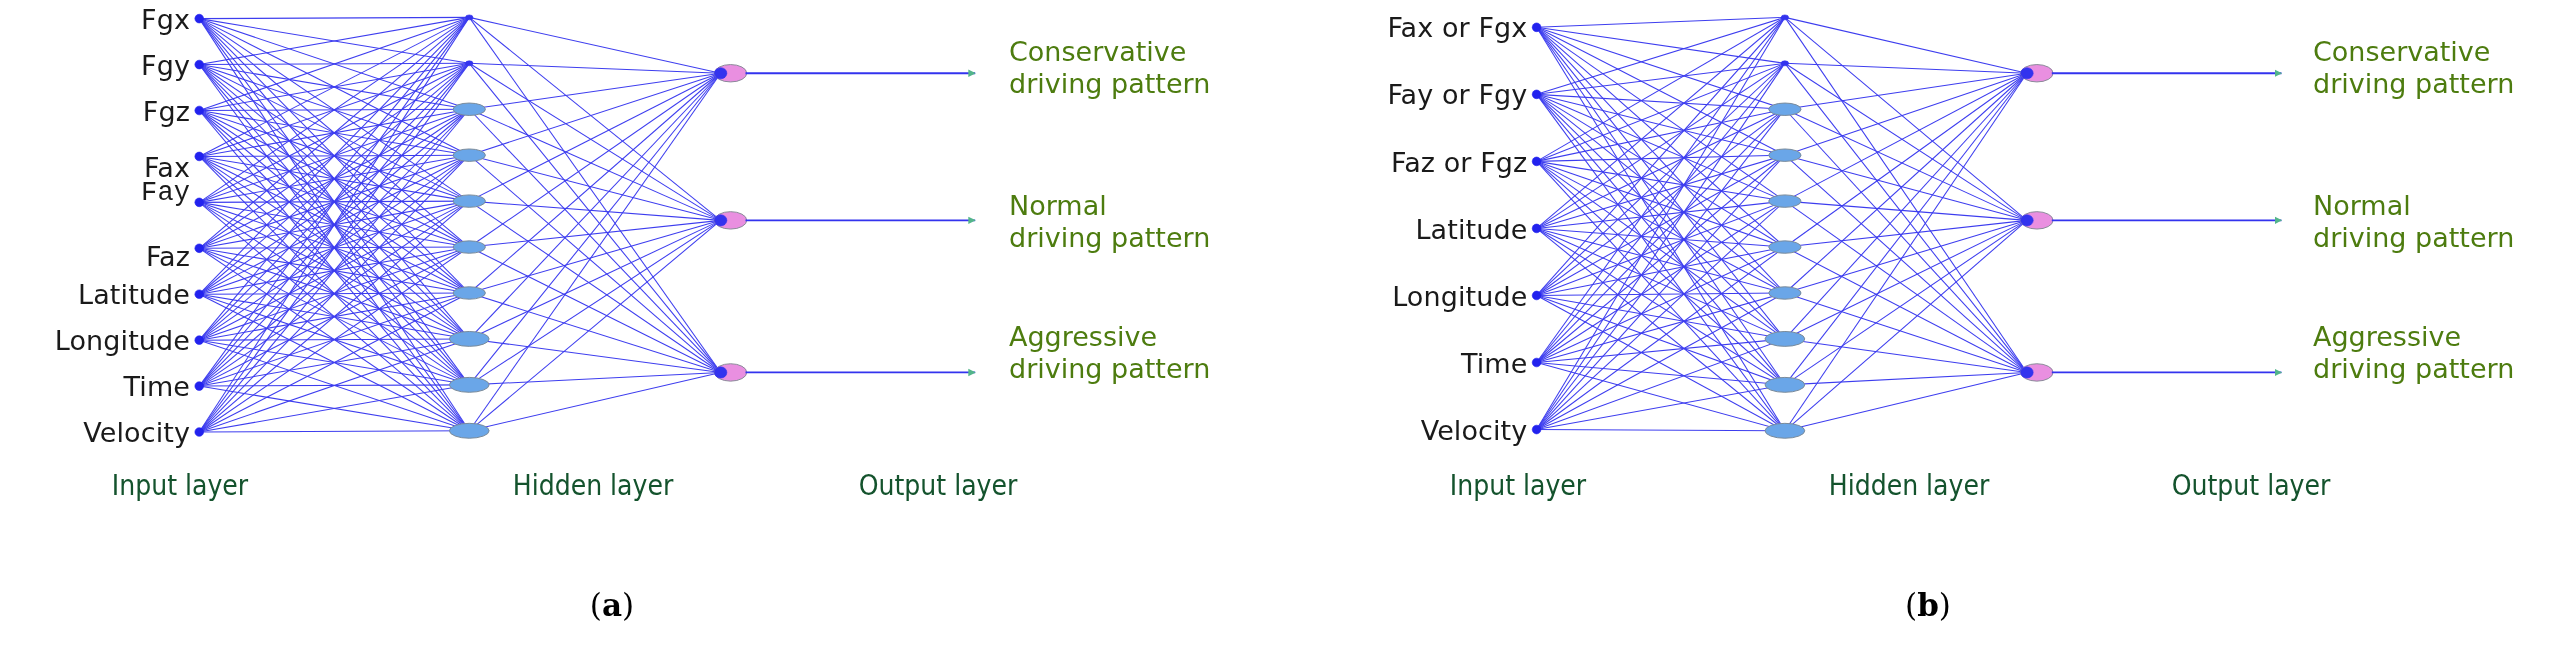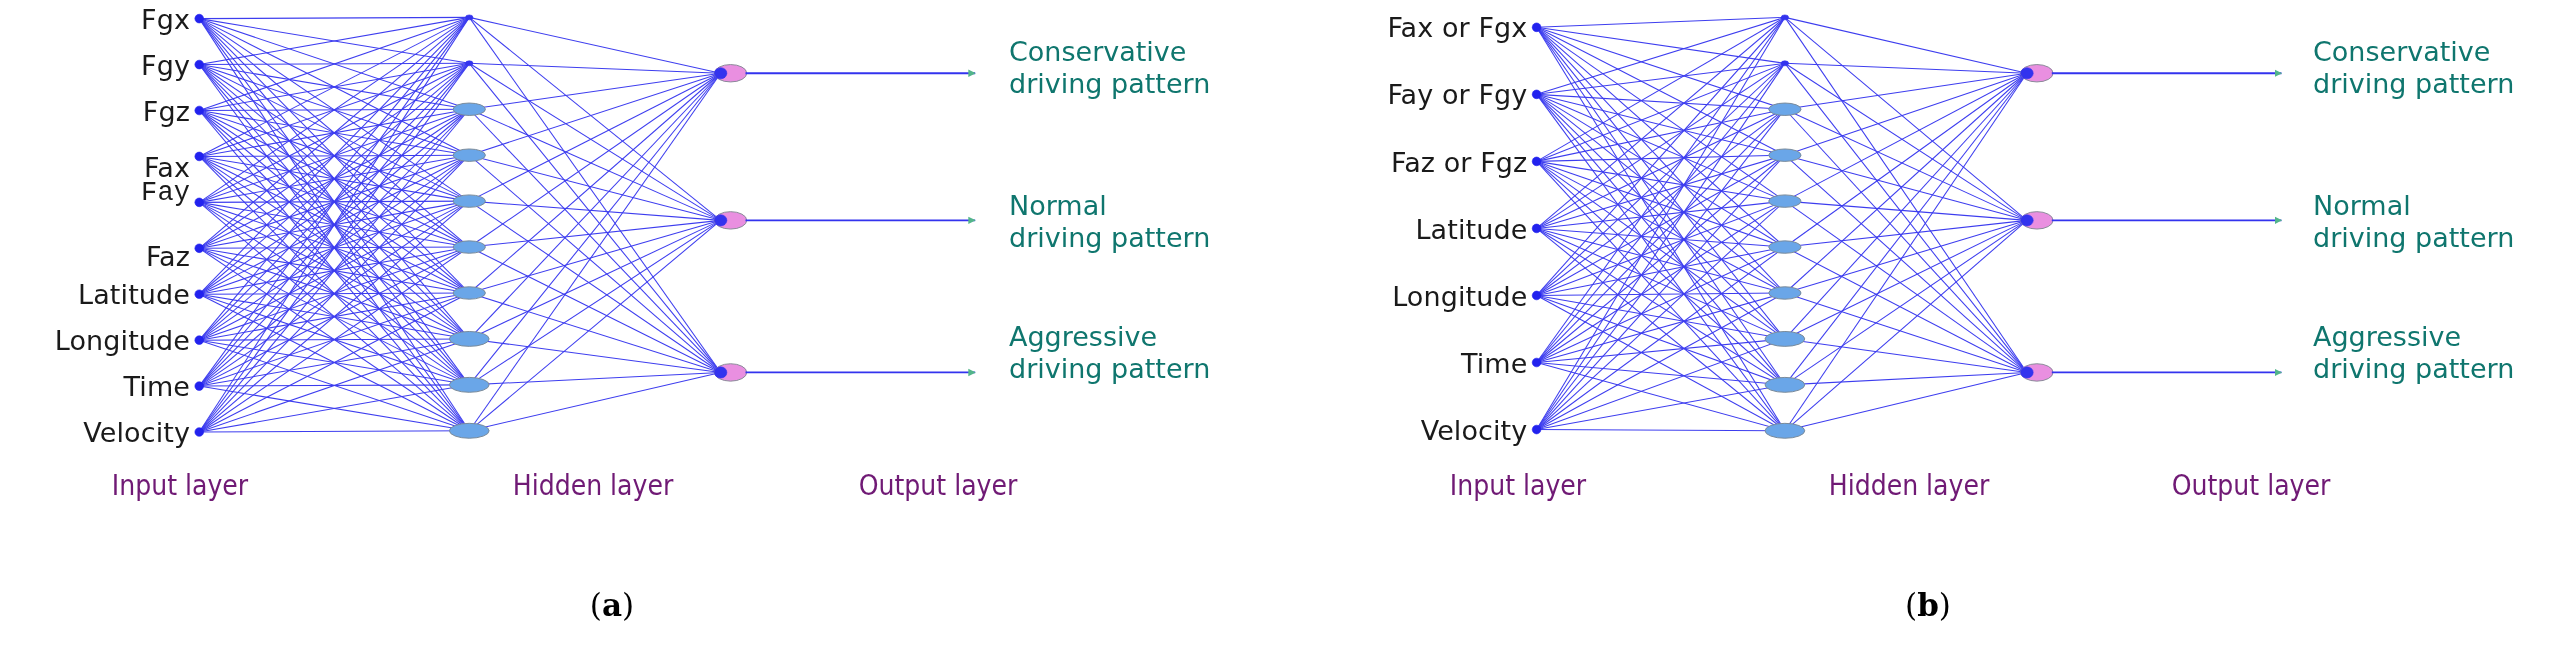--- a/index.html
+++ b/index.html
@@ -31,31 +31,31 @@
     text-align:right;
     transform:translateY(-50%);
   }
 
   
   .output-labels{position:absolute;}
   .output-label{
     position:absolute;
     left:0;
     white-space:nowrap;
-    color:#0f766e;
+    color:#4d7c0f;
     font-size:27px;
     line-height:1.18;
     transform:translateY(-50%);
   }
   .output-label span{display:block;}
 
   
   .layer-caption{
     position:absolute;
-    color:#701a75;
+    color:#14532d;
     font-size:28px;
     line-height:1;
     white-space:nowrap;
     transform:translateX(-50%);
     font-stretch:condensed;
   }
 
   
   .sub-caption{
     position:absolute;

